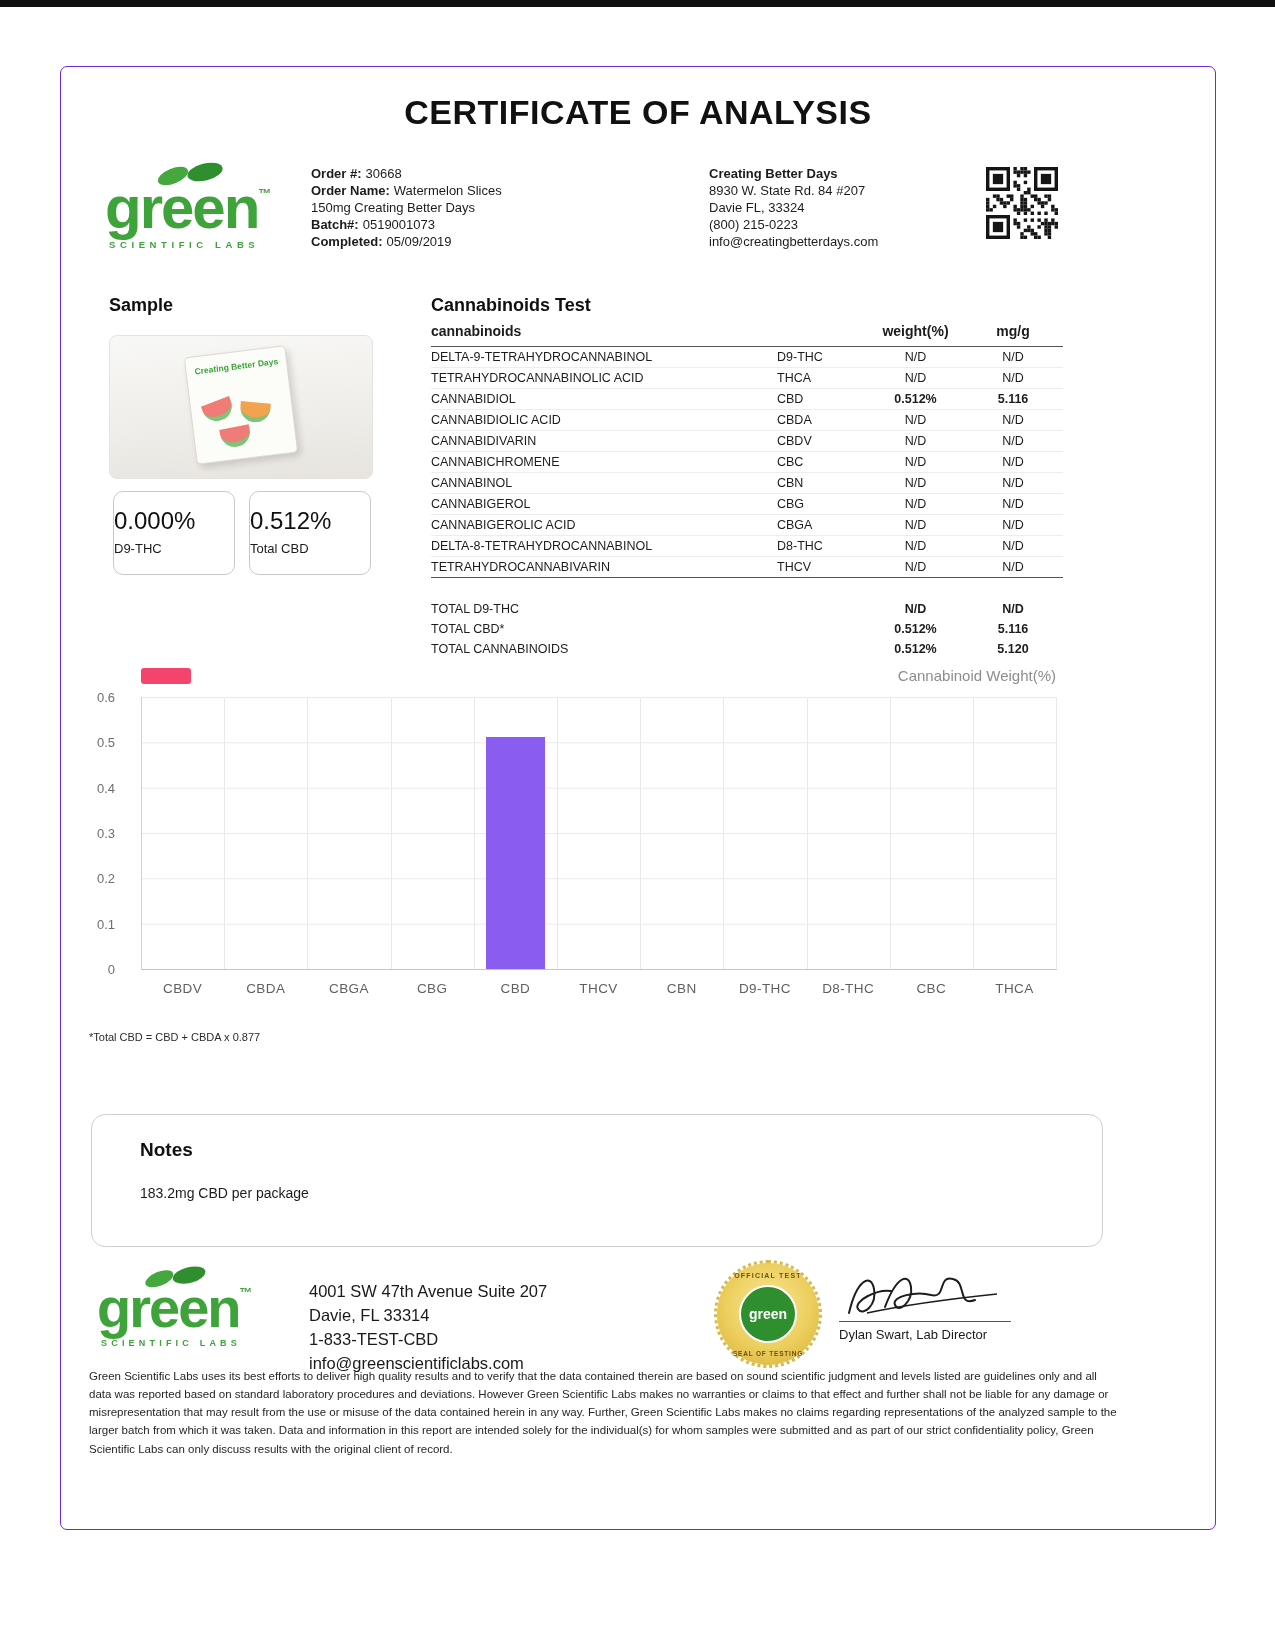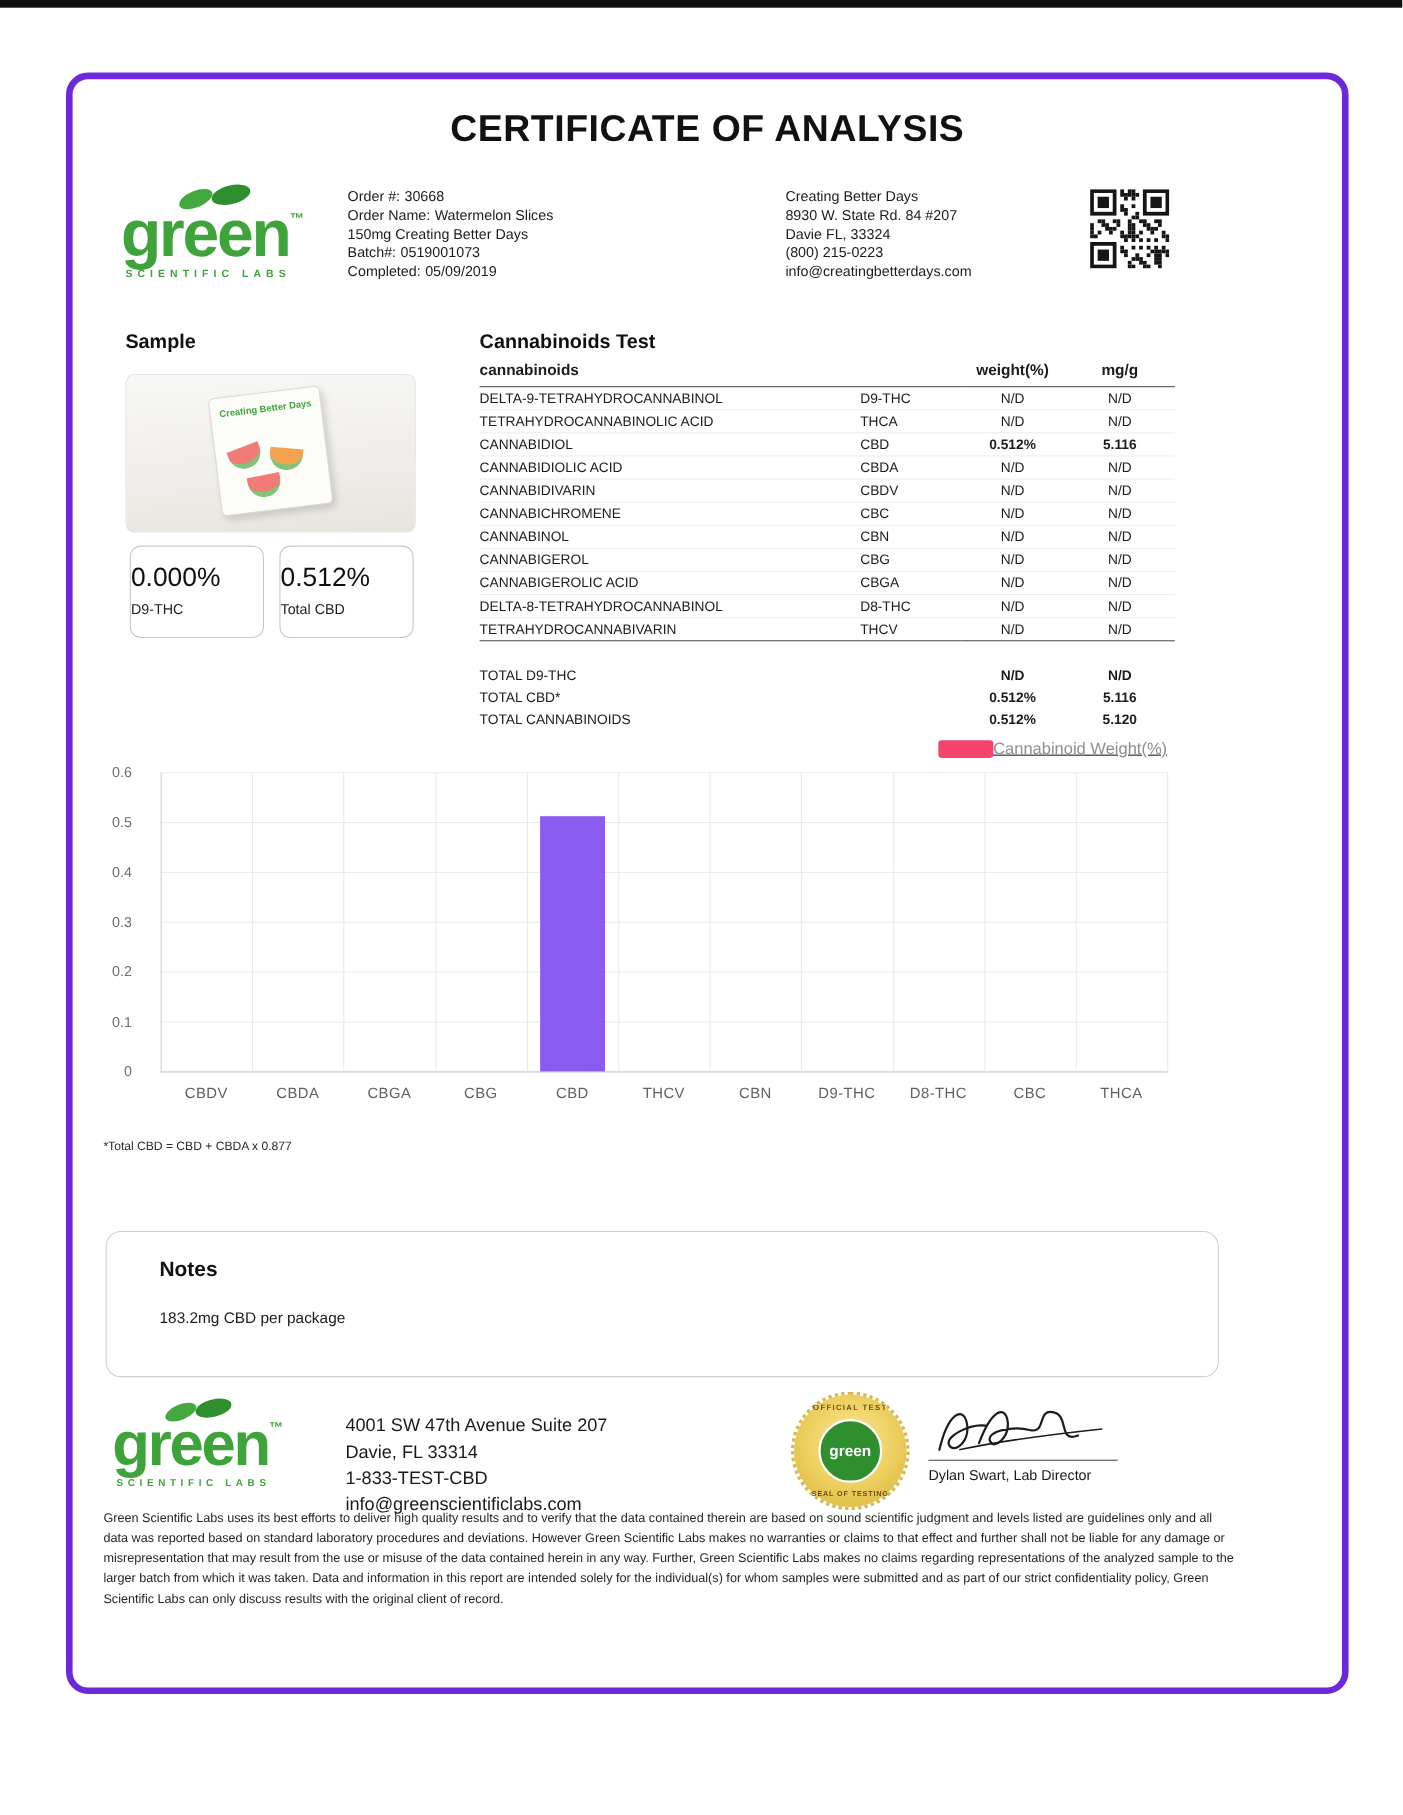--- a/index.html
+++ b/index.html
@@ -1,37 +1,37 @@
 <!DOCTYPE html>
 <html><head>
 <meta charset="utf-8">
 <style>
   html,body{margin:0;padding:0;}
   body{width:1275px;height:1650px;position:relative;background:#ffffff;font-family:"Liberation Sans","DejaVu Sans",sans-serif;color:#222;overflow:hidden;}
   .top-edge{position:absolute;top:0;left:0;width:1275px;height:7px;background:#101010;}
-  .doc-frame{position:absolute;left:60px;top:66px;width:1154px;height:1462px;border:6px solid #6d28d9;border-radius:20px;background:#fff;}
+  .doc-frame{position:absolute;left:60px;top:66px;width:1154px;height:1462px;border:1px solid #6d28d9;border-radius:7px;background:#fff;}
   .doc-title{position:absolute;top:26px;left:0;width:100%;text-align:center;font-size:34px;font-weight:bold;color:#111;letter-spacing:.5px;margin:0;}
 
   
   .gsl-logo{position:absolute;}
   .logo-word{font-weight:bold;color:#3fa33c;line-height:.92;letter-spacing:-2px;}
   .logo-word .tm{font-size:13px;vertical-align:30px;letter-spacing:0;}
   .logo-sub{color:#3fa33c;font-weight:bold;}
   .gsl-logo.lg{left:44px;top:92px;width:215px;}
   .gsl-logo.lg .logo-word{font-size:60px;}
   .gsl-logo.lg .logo-sub{font-size:9.5px;letter-spacing:4.6px;margin-top:4px;padding-left:4px;}
   .gsl-logo.lg .logo-leaves{display:block;margin:0 0 -7px 44px;}
   .gsl-logo.sm{left:36px;top:1196px;width:205px;}
   .gsl-logo.sm .logo-word{font-size:56px;}
   .gsl-logo.sm .logo-sub{font-size:9px;letter-spacing:4.2px;margin-top:4px;padding-left:4px;}
   .gsl-logo.sm .logo-leaves{display:block;margin:0 0 -7px 40px;}
 
   
   .info-block{position:absolute;font-size:13px;line-height:17px;color:#1c1c1c;}
-  .info-block .b{font-weight:normal;margin-right:4px;}
+  .info-block .b{font-weight:bold;margin-right:4px;}
   .order-info{left:250px;top:98px;width:192px;}
   .client-info{left:648px;top:98px;width:245px;}
   .qr{position:absolute;left:925px;top:100px;width:72px;height:72px;}
   .qr svg{width:100%;height:100%;fill:#151515;}
 
   
   .section-heading{position:absolute;font-size:18px;font-weight:bold;color:#101010;margin:0;}
   .sample-heading{left:48px;top:228px;}
   .cannabinoids-heading{left:370px;top:228px;}
 
@@ -61,21 +61,21 @@
   .cann-table th.c{text-align:center;}
   .cann-table td{padding:3px 0;border-bottom:1px solid #ededed;}
   .cann-table td.abbr{padding-left:14px;}
   .cann-table td.c{text-align:center;}
   .cann-table tbody.rows tr:last-child td{border-bottom:1px solid #555;}
   .cann-table tbody.totals td{border-bottom:none;}
   .cann-table tbody.totals tr:first-child td{padding-top:24px;}
   .bold{font-weight:bold;}
 
   
-  .chart-legend{position:absolute;left:80px;top:600px;width:915px;display:flex;justify-content:flex-end;align-items:center;text-decoration:underline;}
+  .chart-legend{position:absolute;left:80px;top:600px;width:915px;display:flex;justify-content:space-between;align-items:center;}
   .legend-swatch{width:50px;height:16px;border-radius:3px;display:inline-block;}
   .legend-label{font-size:15px;color:#8d8d8d;}
   .chart-yaxis{position:absolute;left:16px;top:630px;width:54px;height:272px;}
   .ytick{position:absolute;right:16px;transform:translateY(-50%);font-size:13px;color:#6f6f6f;}
   .chart-plot{position:absolute;left:80px;top:630px;width:915px;height:272px;display:flex;border-left:1px solid #cfcfcf;border-bottom:1px solid #c6c6c6;background-image:linear-gradient(to bottom,#e9e9e9 1px,transparent 1px);background-size:100% calc(100%/6);}
   .chart-col{flex:1 1 0;position:relative;border-right:1px solid #e9e9e9;}
   .chart-bar{position:absolute;bottom:0;left:14%;width:72%;}
   .chart-xlabels{position:absolute;left:80px;top:914px;width:915px;display:flex;}
   .chart-xlabel{flex:1 1 0;text-align:center;font-size:13.5px;color:#5d6166;letter-spacing:.4px;}
 

